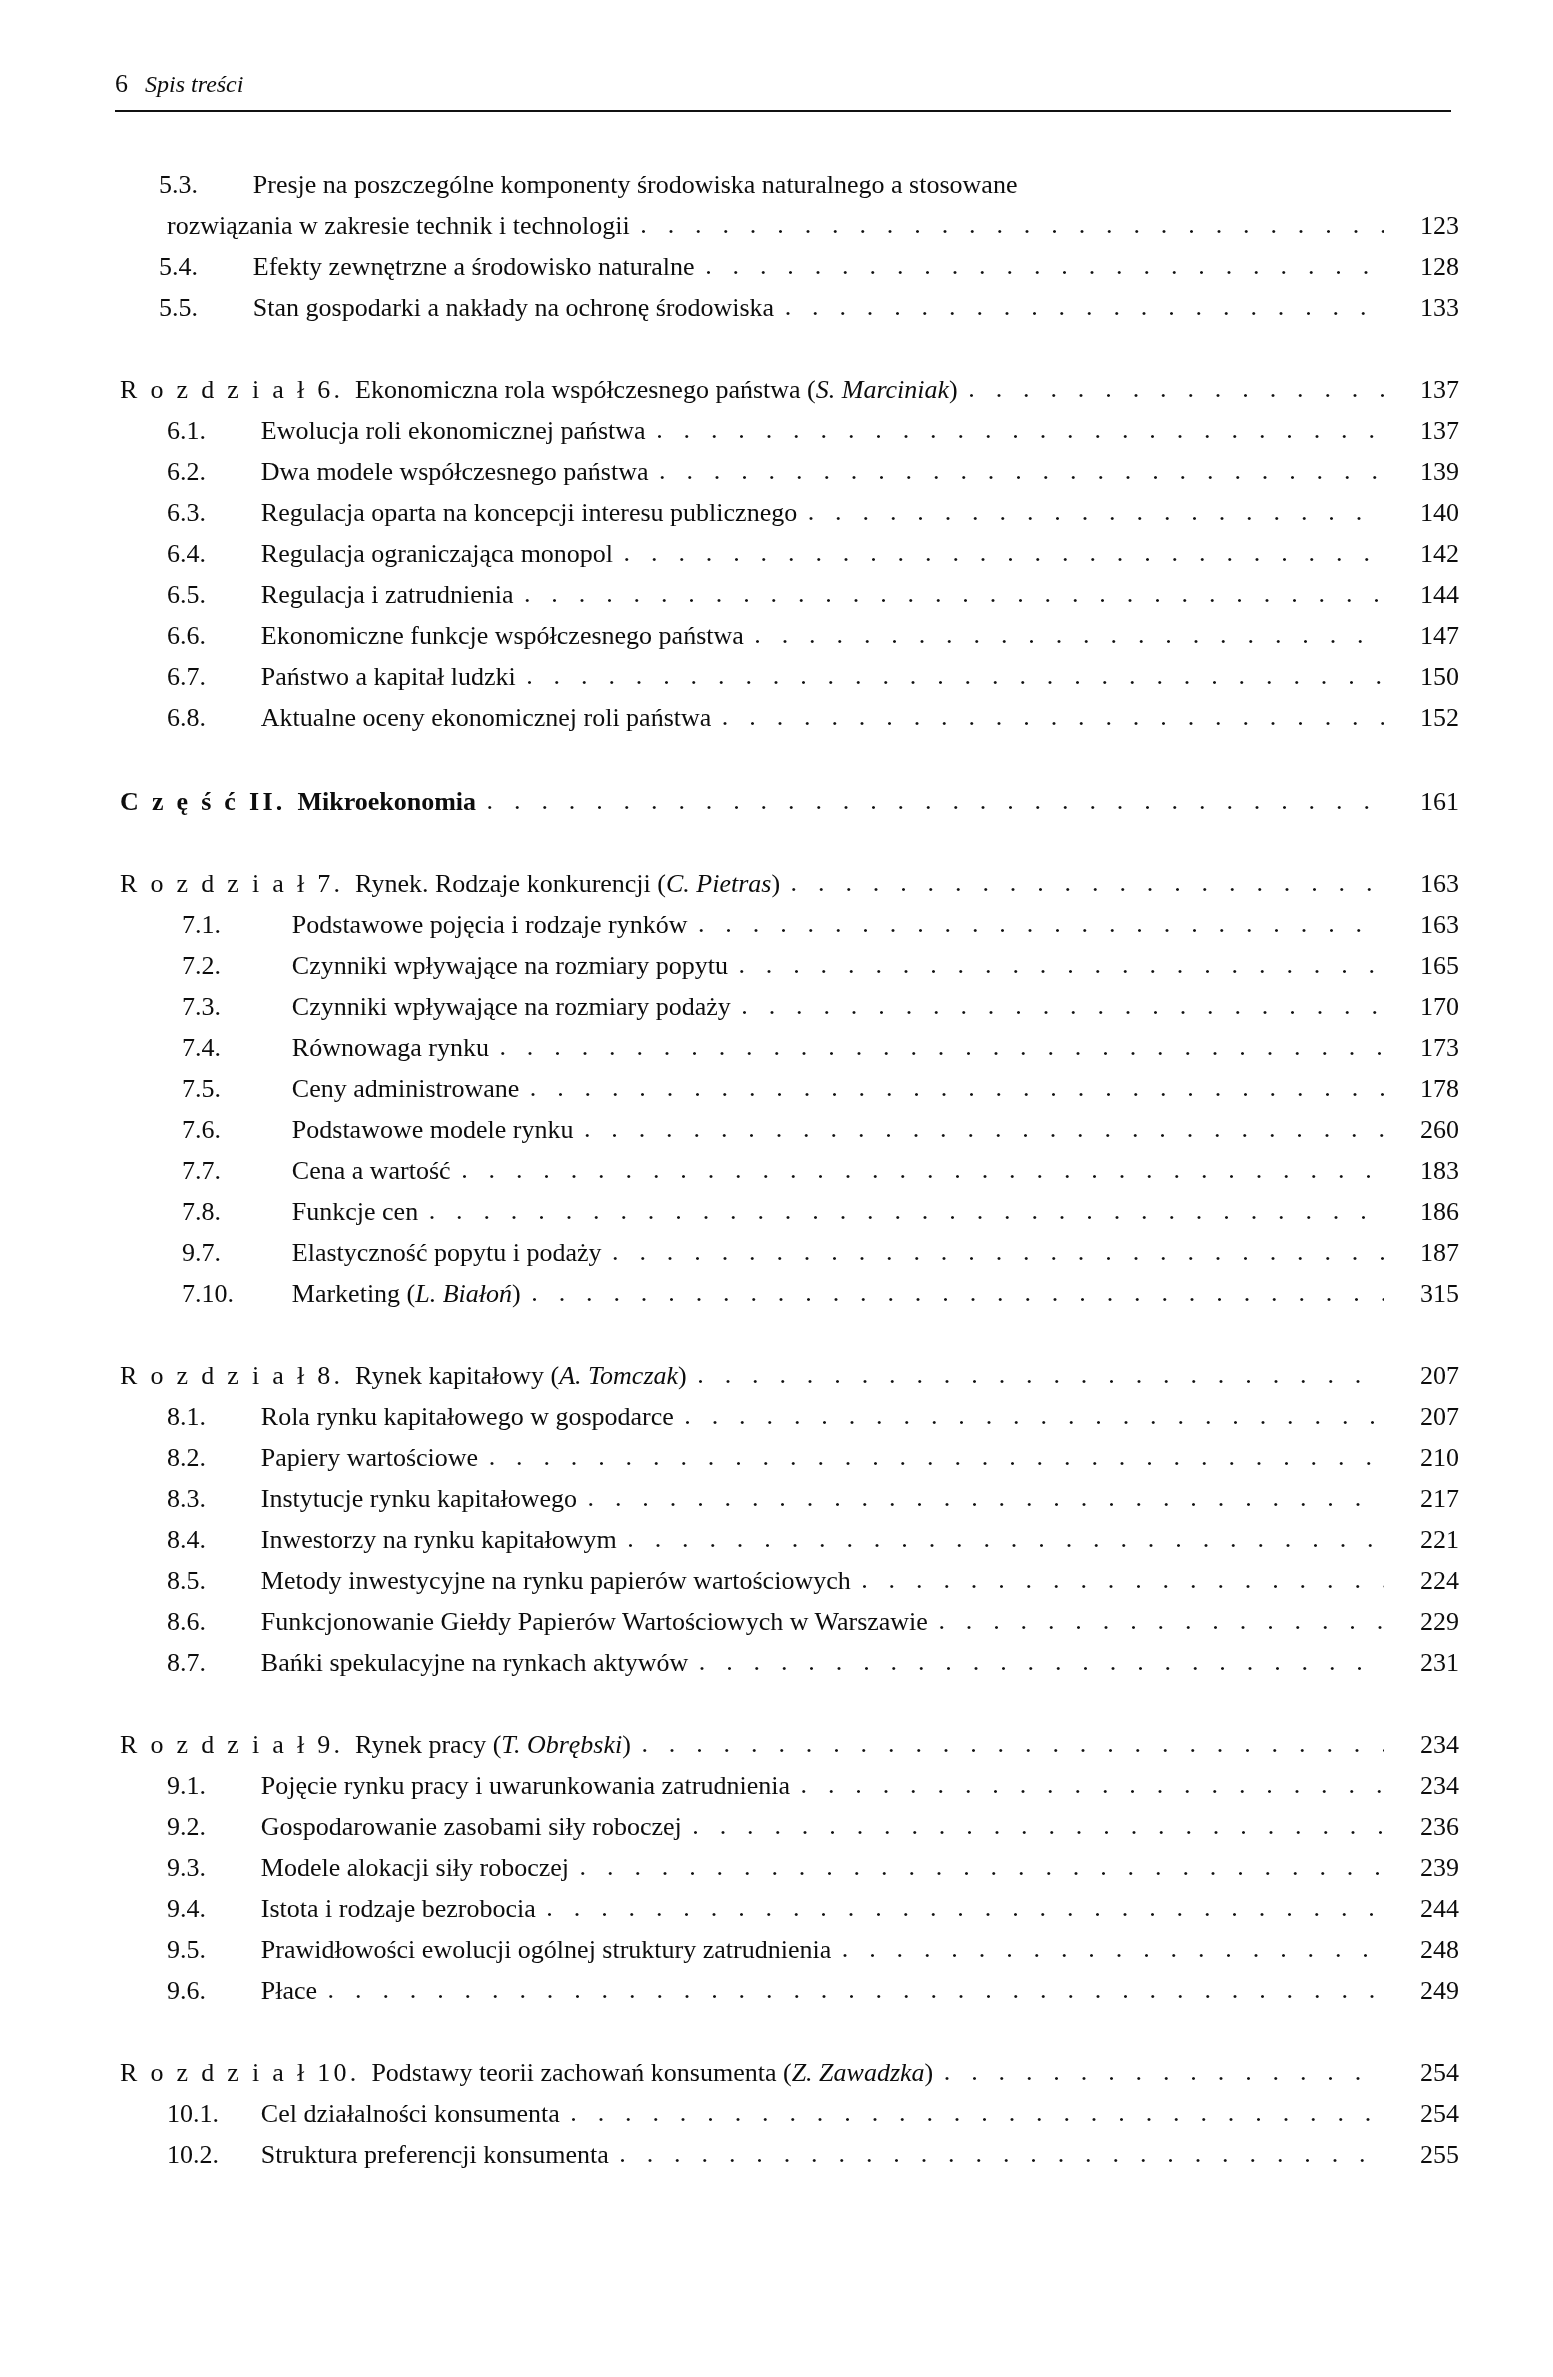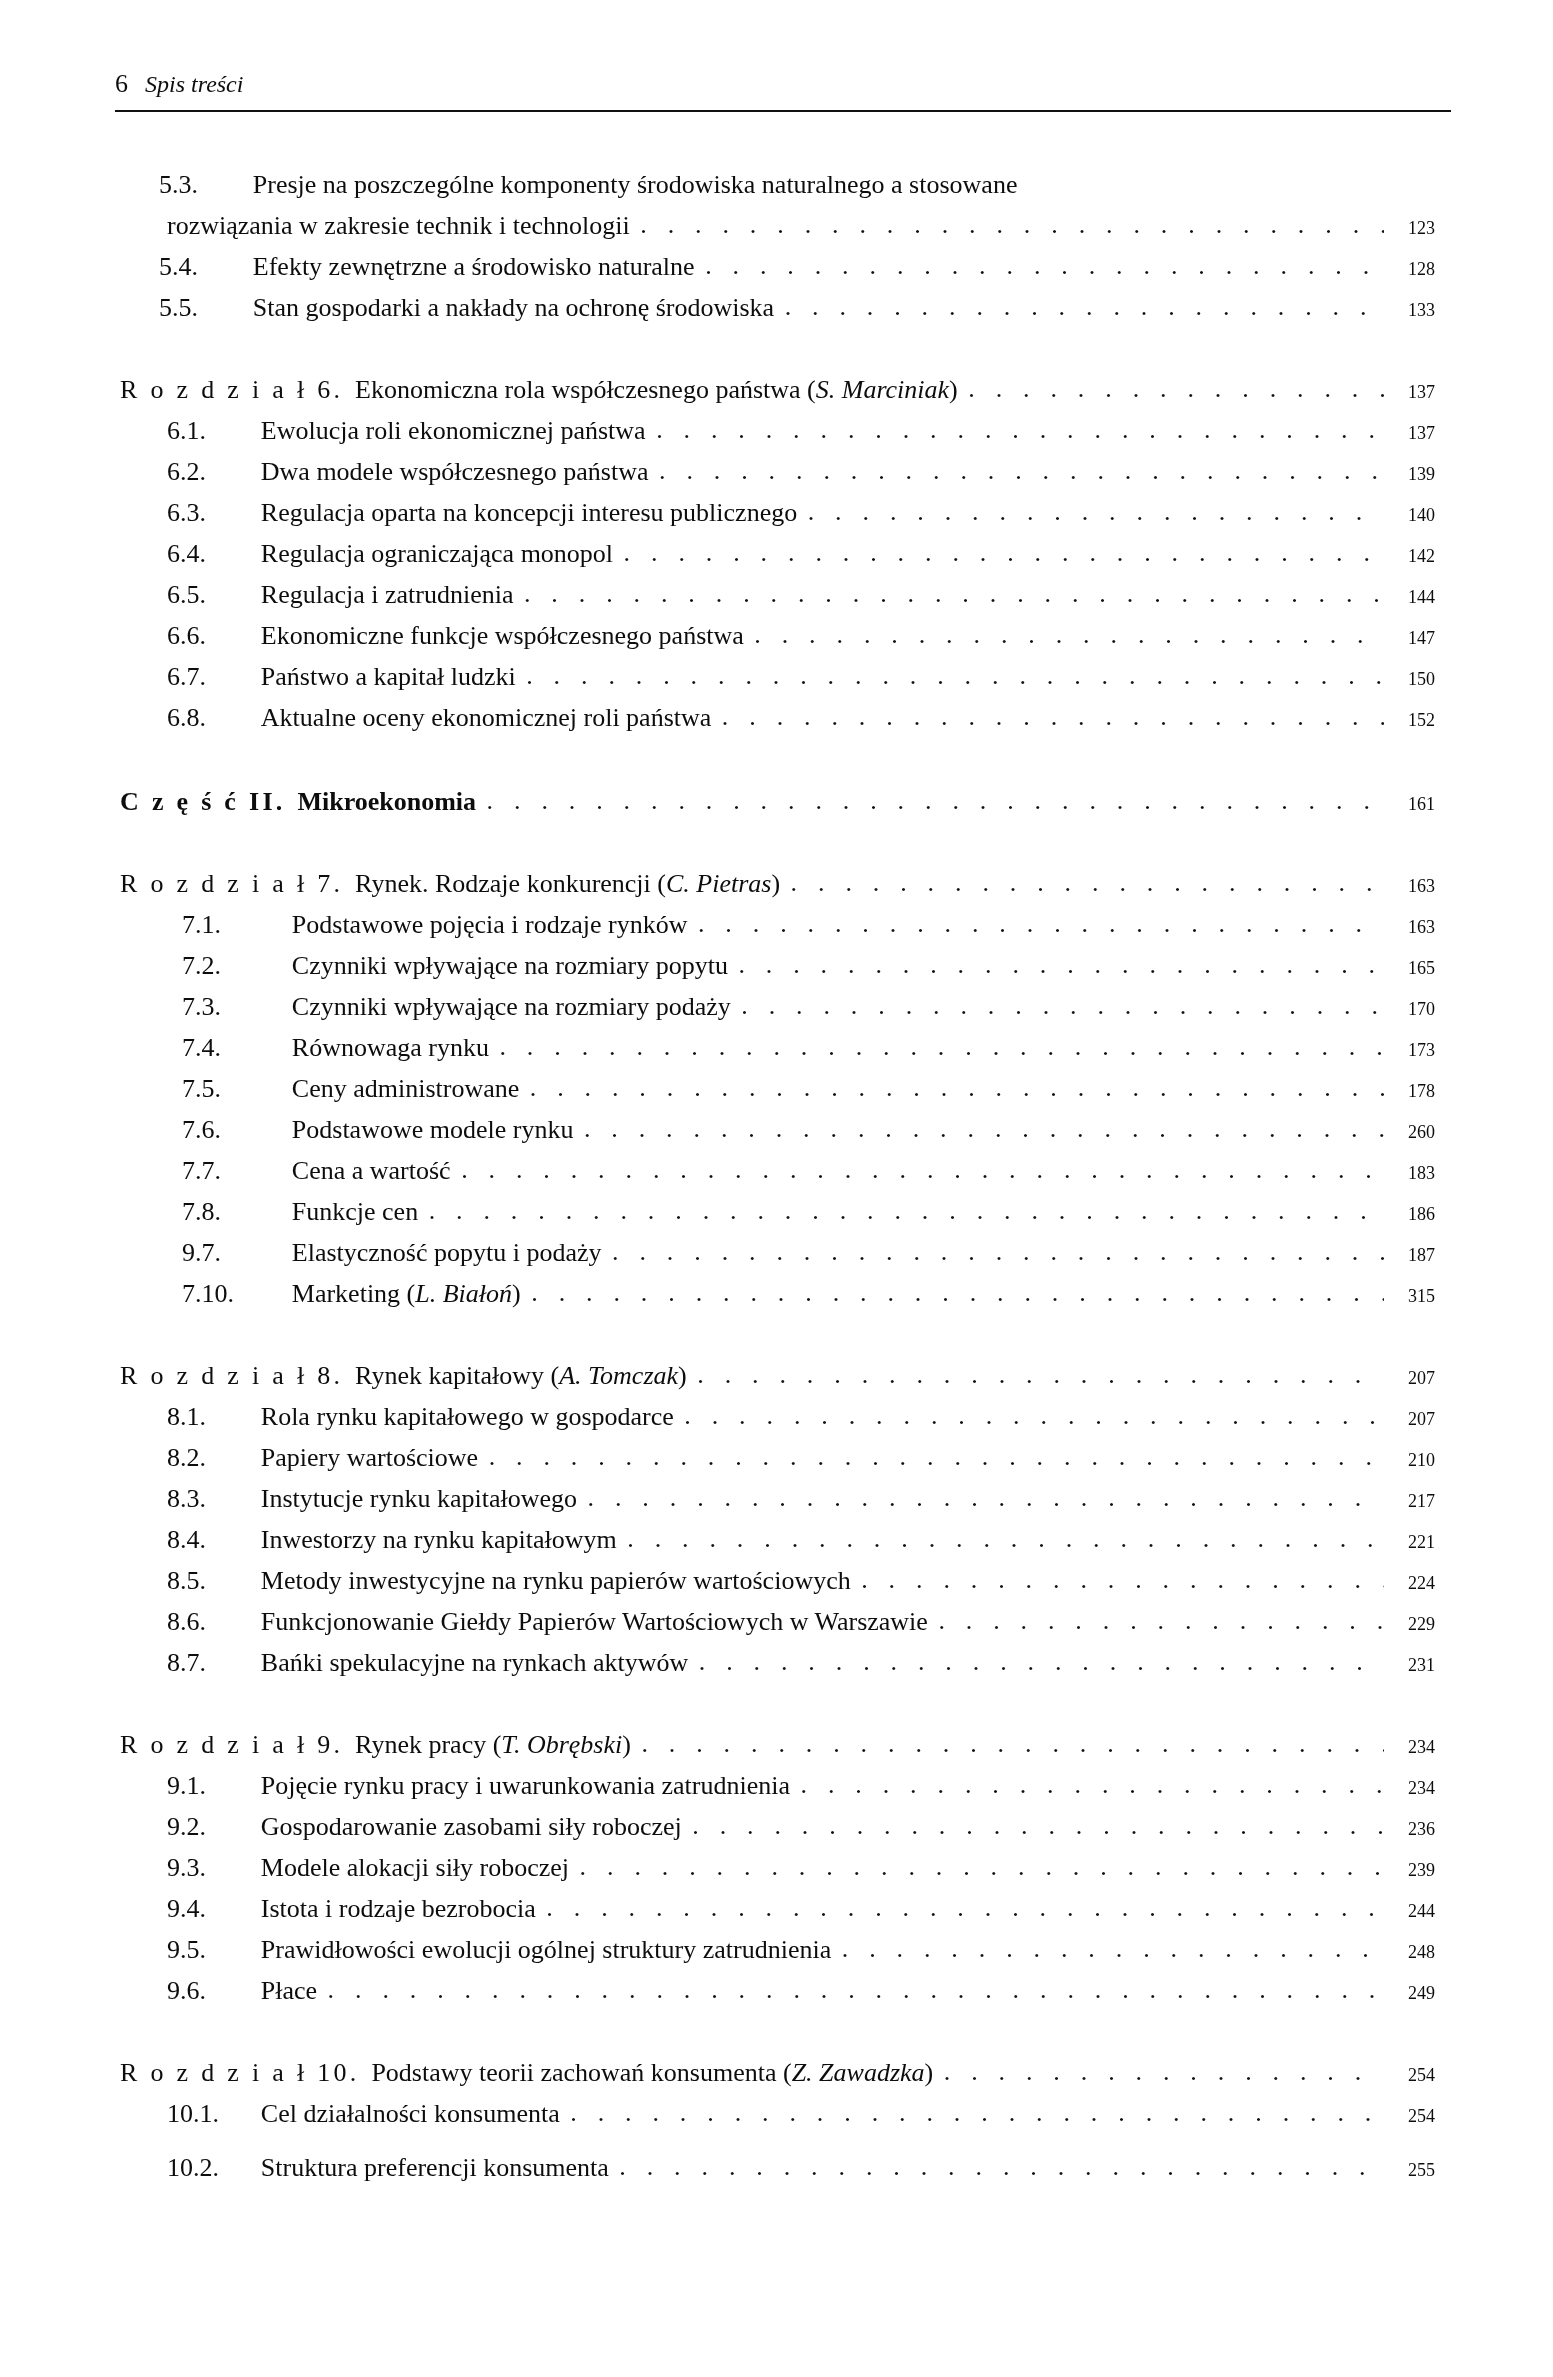--- a/index.html
+++ b/index.html
@@ -85,22 +85,22 @@
     font-size: 26px;
     color: #111;
     position: relative;
     top: -1.3px;
   }
   .entry .leader::after {
     content: ". . . . . . . . . . . . . . . . . . . . . . . . . . . . . . . . . . . . . . . . . . . . . . . . . . . . . . . . . . . . . . . . . . . . . . .";
   }
   .entry .page-no {
     flex: 0 0 75px;
-    text-align: center;
-    font-size: 18px;
+    text-align: right;
+    font-size: 26px;
   }
   .no-leader .leader::after { content: ""; }
 
   .italic { font-style: italic; }
   .bold { font-weight: bold; }
   .spaced { letter-spacing: 3.3px; }
   .gap-md { height: 41px; }
   .gap-lg { height: 43px; }
 
   
@@ -385,21 +385,21 @@
         <span class="leader"></span>
         <span class="page-no">254</span>
       </div>
       <div class="entry ind-2">
         <span class="num" style="flex: 0 0 82px; padding-right: 11.8px;">10.1.</span>
         <span class="txt">Cel działalności konsumenta</span>
         <span class="leader"></span>
         <span class="page-no">254</span>
       </div>
       <div class="entry ind-2">
-        <span class="num" style="flex: 0 0 82px; padding-right: 11.8px; margin-top: 13px;">10.2.</span>
+        <span class="num" style="flex: 0 0 82px; padding-right: 11.8px;">10.2.</span>
         <span class="txt">Struktura preferencji konsumenta</span>
         <span class="leader"></span>
         <span class="page-no">255</span>
       </div>
     </div>
 
 </div>
 
 
 </body></html>

